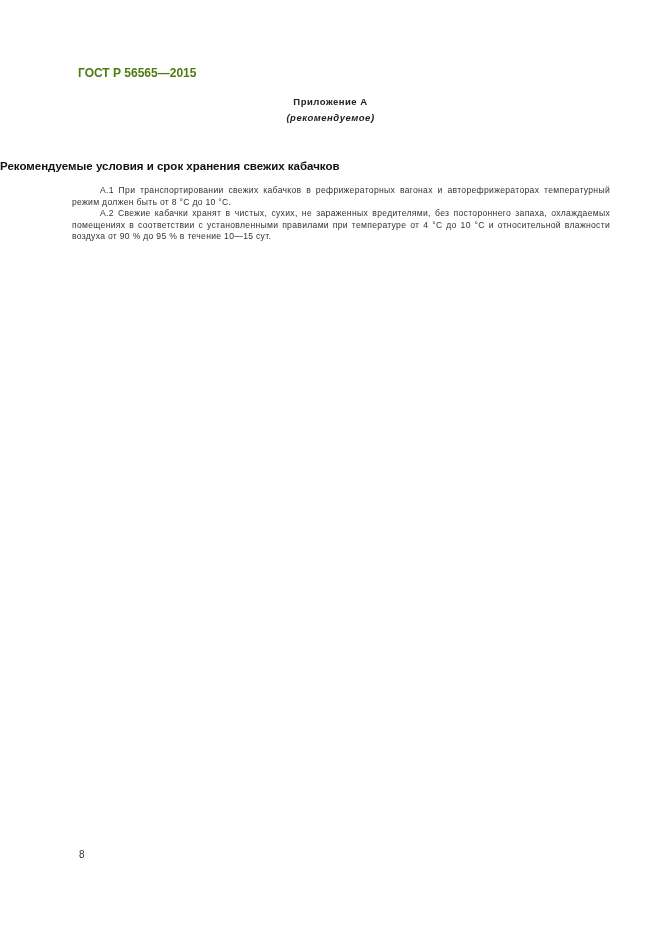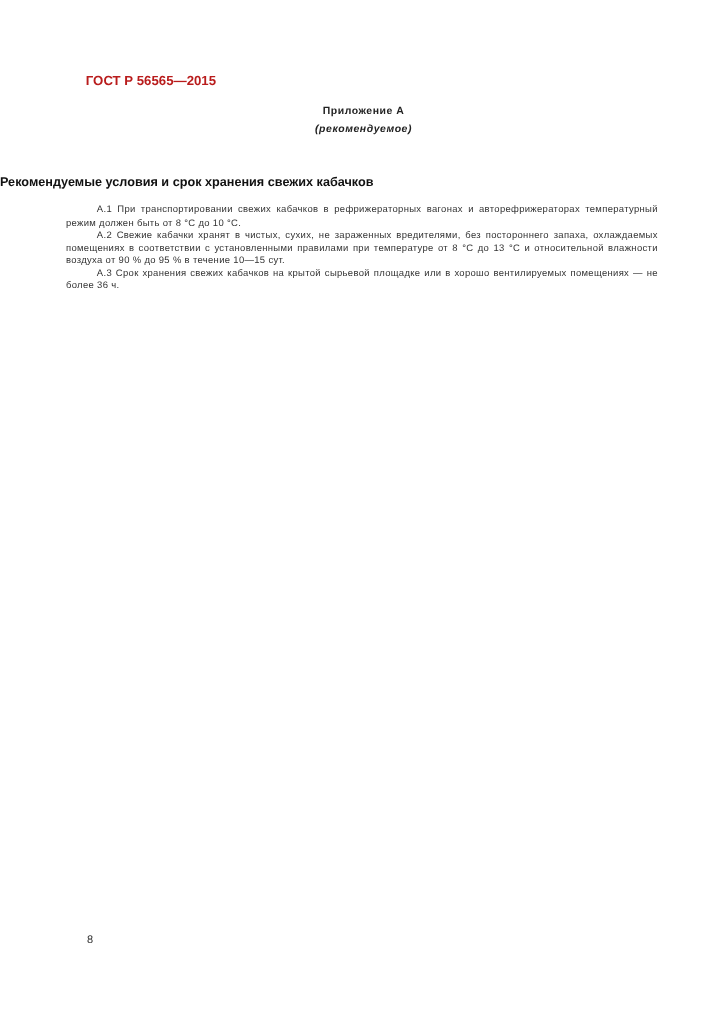--- a/index.html
+++ b/index.html
@@ -1,37 +1,36 @@
 <!DOCTYPE html>
 <html><head>
   <meta charset="utf-8">
   <style>
     html, body { margin: 0; padding: 0; background: #ffffff; }
     body { width: 661px; height: 936px; position: relative; overflow: hidden;
            font-family: "Liberation Sans", "DejaVu Sans", sans-serif; color: #1a1a1a; }
-    .header { position: absolute; left: 78px; top: 66px; font-size: 12px; font-weight: bold; color: #b91c1c; }
+    .header { position: absolute; left: 78px; top: 66px; font-size: 12px; font-weight: bold; color: #4d7c0f; }
     .appendix { position: absolute; left: 0; width: 661px; text-align: center; font-size: 9.5px; font-weight: bold; letter-spacing: 0.5px; color: #222; }
     .appendix.l1 { top: 96px; }
     .appendix.l2 { top: 112px; font-style: italic; }
     .title { position: absolute; left: 0; width: 661px; top: 160px; text-align: left; font-size: 11.5px; font-weight: bold; color: #111; }
-    .body { position: absolute; left: 60px; width: 538px; top: 185px; font-size: 8.6px; line-height: 11.5px; color: #333; letter-spacing: 0.3px; }
+    .body { position: absolute; left: 72px; width: 538px; top: 185px; font-size: 8.6px; line-height: 11.5px; color: #333; letter-spacing: 0.3px; }
     .para { text-align: justify; text-indent: 28px; margin: 0; }
     .page-num { position: absolute; left: 79px; top: 849px; font-size: 10px; color: #333; }
   </style>
 </head>
 <body>
 
 <div>
   <div class="header">ГОСТ Р 56565—2015</div>
 
   <div class="appendix l1">Приложение А</div>
   <div class="appendix l2">(рекомендуемое)</div>
 
   <div class="title">Рекомендуемые условия и срок хранения свежих кабачков</div>
 
   <div class="body">
     <p class="para">А.1  При транспортировании свежих кабачков в рефрижераторных вагонах и авторефрижераторах температурный режим должен быть от 8 °С до 10 °С.</p>
-    <p class="para">А.2  Свежие кабачки хранят в чистых, сухих, не зараженных вредителями, без постороннего запаха, охлаждаемых помещениях в соответствии с установленными правилами при температуре от 8 °С до 13 °С и относительной влажности воздуха от 90 % до 95 % в течение 10—15 сут.</p>
-    <p class="para">А.3  Срок хранения свежих кабачков на крытой сырьевой площадке или в хорошо вентилируемых помещениях — не более 36 ч.</p>
+    <p class="para">А.2  Свежие кабачки хранят в чистых, сухих, не зараженных вредителями, без постороннего запаха, охлаждаемых помещениях в соответствии с установленными правилами при температуре от 4 °С до 10 °С и относительной влажности воздуха от 90 % до 95 % в течение 10—15 сут.</p>
   </div>
 
   <div class="page-num">8</div>
 </div>
 
 </body></html>

